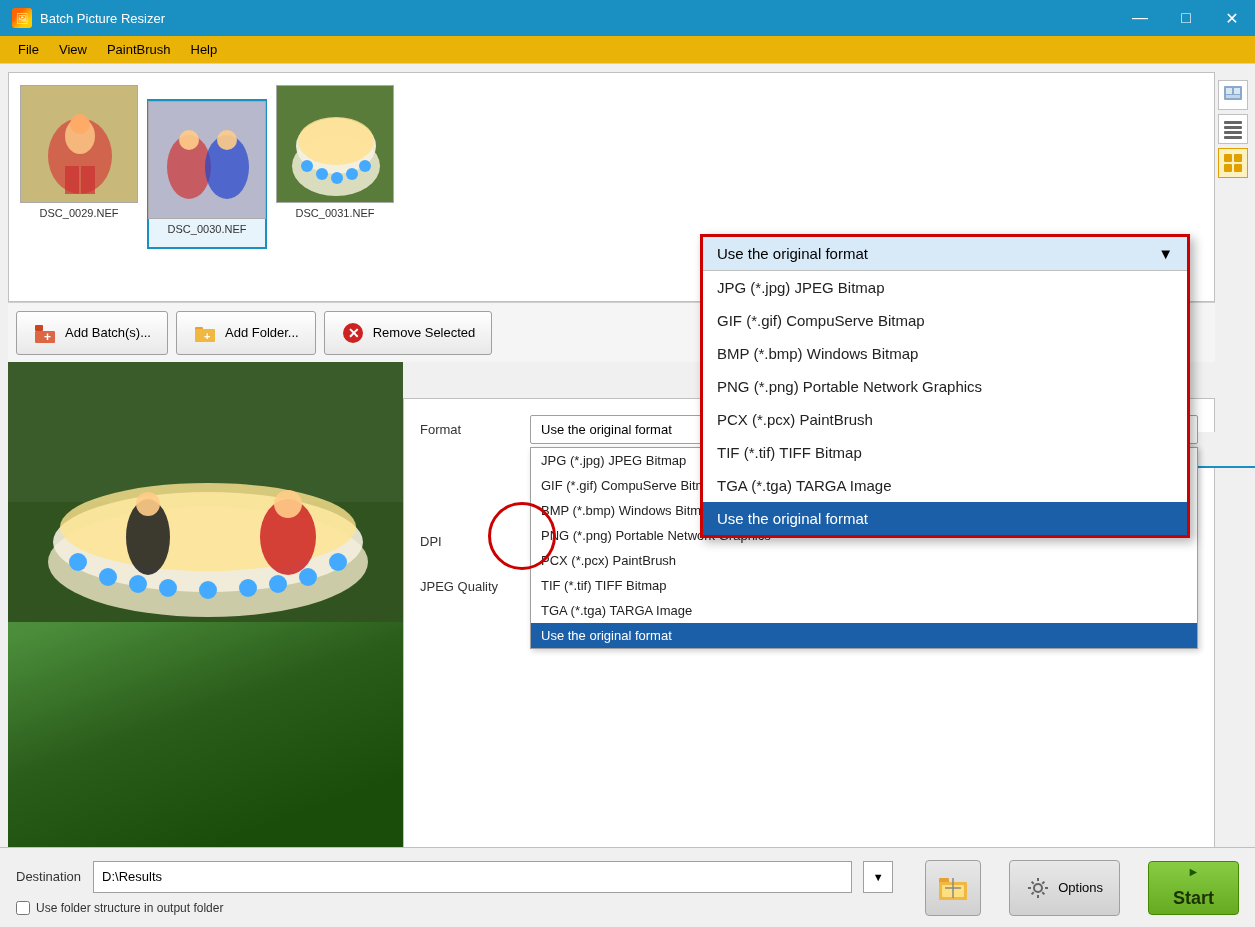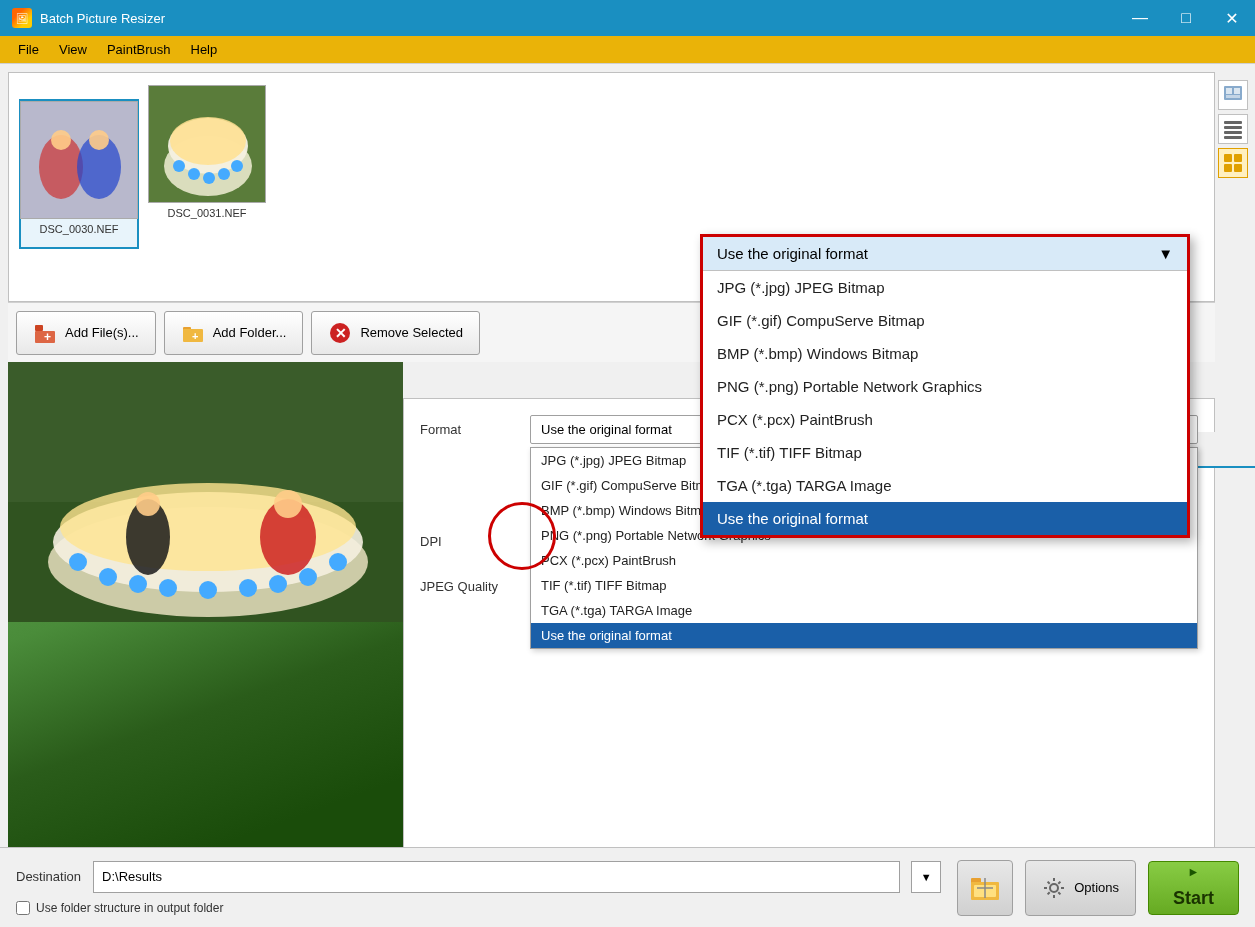--- a/index.html
+++ b/index.html
@@ -280,21 +280,21 @@
       position: absolute;
       bottom: 0;
       left: 0;
       right: 0;
       height: 80px;
       background: #f0f0f0;
       border-top: 1px solid #c0c0c0;
       display: flex;
       align-items: center;
       padding: 0 16px;
-      gap: 8px;
+      gap: 24px;
     }
     .dest-label {
       font-size: 13px;
       color: #333;
       white-space: nowrap;
     }
     .dest-input {
       flex: 1;
       height: 32px;
       padding: 4px 8px;
@@ -404,20 +404,33 @@
   <div class="menu-item">PaintBrush</div>
   <div class="menu-item">Help</div>
 </div>
 
 <div style="display:flex; height: calc(927px - 36px - 28px); position:relative;">
 
   <div style="flex:1; display:flex; flex-direction:column; margin: 8px 0 8px 8px; min-width: 0;">
 
     <div style="background:white; border:1px solid #c0c0c0; flex:0 0 230px; display:flex; padding:10px; gap:8px; overflow-x:auto;">
 
+      <div class="image-thumb">
+        <div class="thumb-img img1-bg">
+          <svg viewBox="0 0 118 118" width="118" height="118">
+            <rect width="118" height="118" fill="#c8b87a"></rect>
+            <ellipse cx="59" cy="70" rx="32" ry="38" fill="#d4403a" opacity="0.7"></ellipse>
+            <ellipse cx="59" cy="50" rx="15" ry="18" fill="#ffcc88" opacity="0.8"></ellipse>
+            <circle cx="59" cy="38" r="10" fill="#ffaa66" opacity="0.9"></circle>
+            <rect x="44" y="80" width="14" height="28" fill="#cc3030" opacity="0.7"></rect>
+            <rect x="60" y="80" width="14" height="28" fill="#cc3030" opacity="0.7"></rect>
+          </svg>
+        </div>
+        <div class="thumb-label">DSC_0029.NEF</div>
+      </div>
 
       <div class="image-thumb selected">
         <div class="thumb-img img2-bg">
           <svg viewBox="0 0 118 118" width="118" height="118">
             <rect width="118" height="118" fill="#b8b8cc"></rect>
             <ellipse cx="40" cy="65" rx="22" ry="32" fill="#cc3333" opacity="0.7"></ellipse>
             <circle cx="40" cy="38" r="10" fill="#ffcc88" opacity="0.9"></circle>
             <ellipse cx="78" cy="65" rx="22" ry="32" fill="#2244cc" opacity="0.7"></ellipse>
             <circle cx="78" cy="38" r="10" fill="#ffcc88" opacity="0.9"></circle>
           </svg>
@@ -445,21 +458,21 @@
 
     <div class="action-row" style="flex:0 0 60px;">
       <button class="action-btn">
         <div class="btn-icon">
           <svg width="24" height="24" viewBox="0 0 24 24">
             <rect x="2" y="4" width="8" height="6" fill="#cc4422" rx="1"></rect>
             <rect x="2" y="10" width="20" height="12" fill="#dd6644" rx="1"></rect>
             <text x="11" y="20" font-size="12" fill="white" font-weight="bold">+</text>
           </svg>
         </div>
-        <span>Add File(s)...</span>
+        <span>Add Batch(s)...</span>
       </button>
       <button class="action-btn">
         <div class="btn-icon">
           <svg width="24" height="24" viewBox="0 0 24 24">
             <rect x="2" y="6" width="8" height="4" fill="#e8a030" rx="1"></rect>
             <rect x="2" y="8" width="20" height="13" fill="#f0b840" rx="1"></rect>
             <text x="11" y="19" font-size="11" fill="white" font-weight="bold">+</text>
           </svg>
         </div>
         <span>Add Folder...</span>

